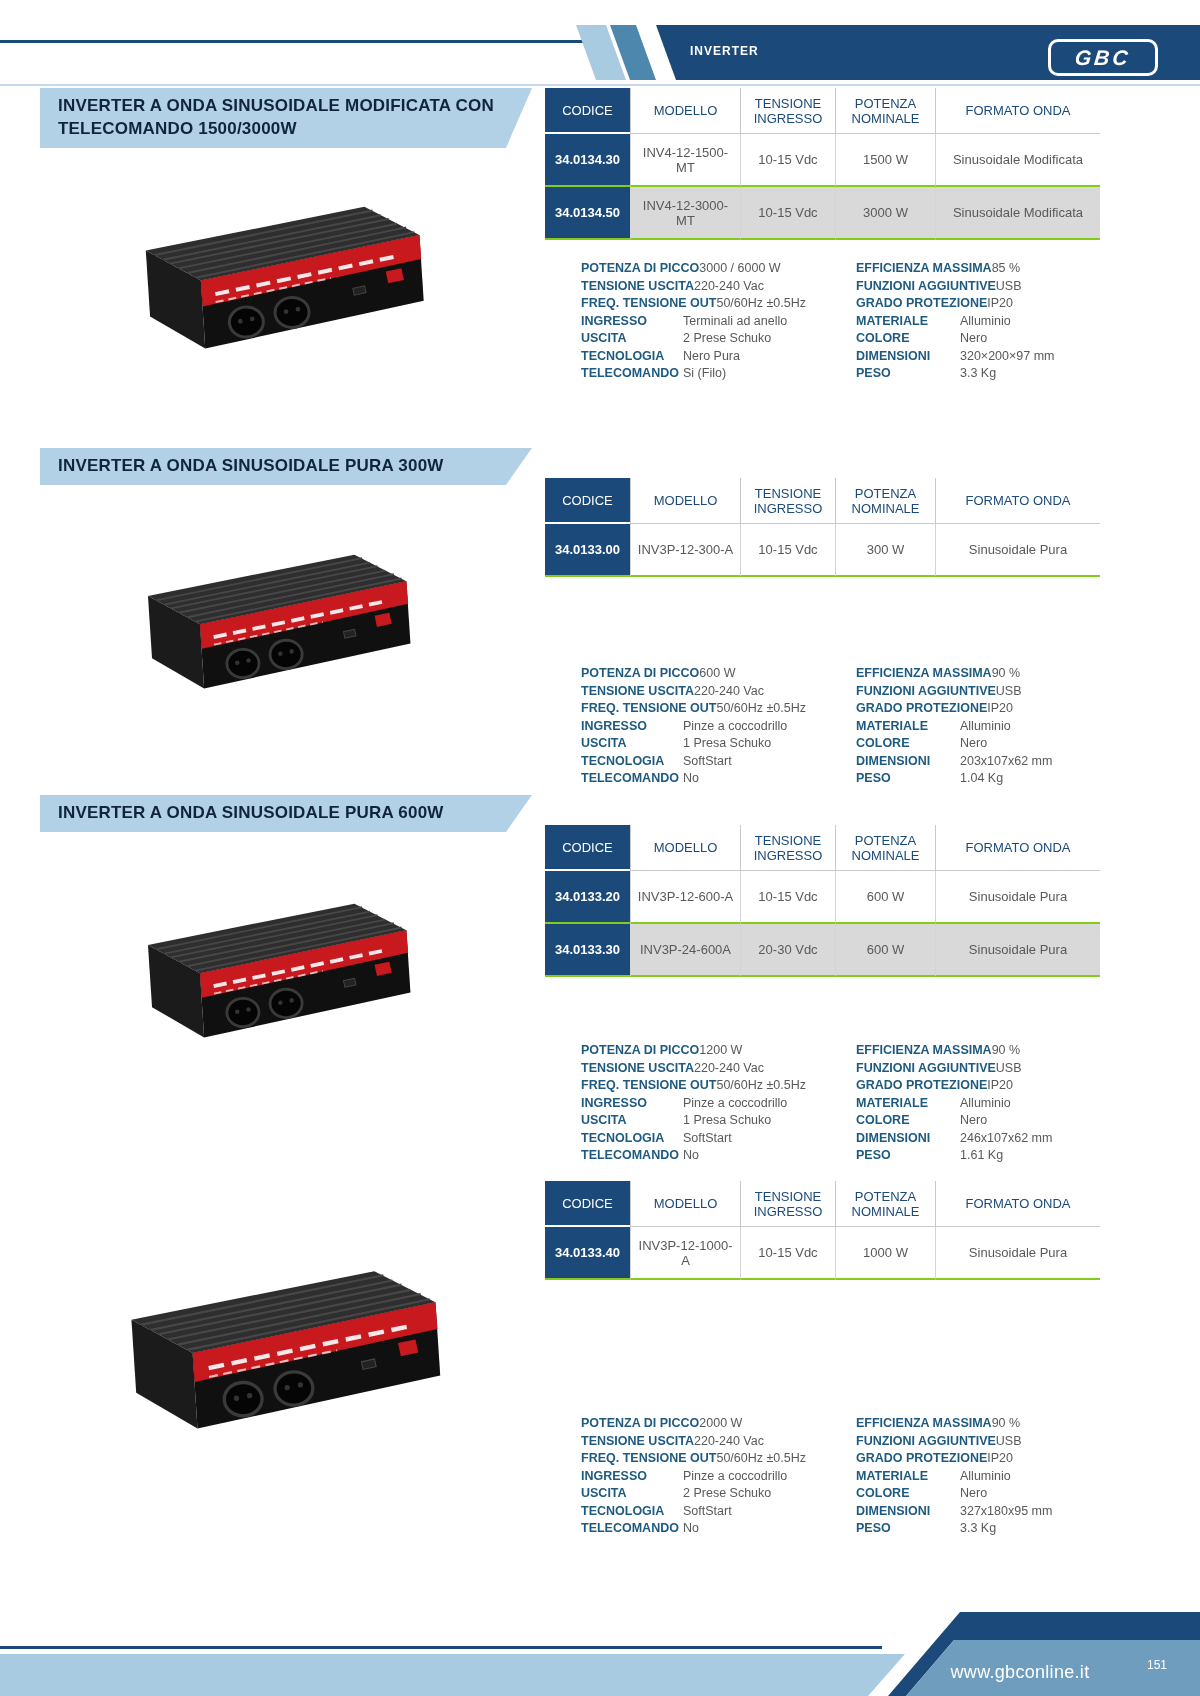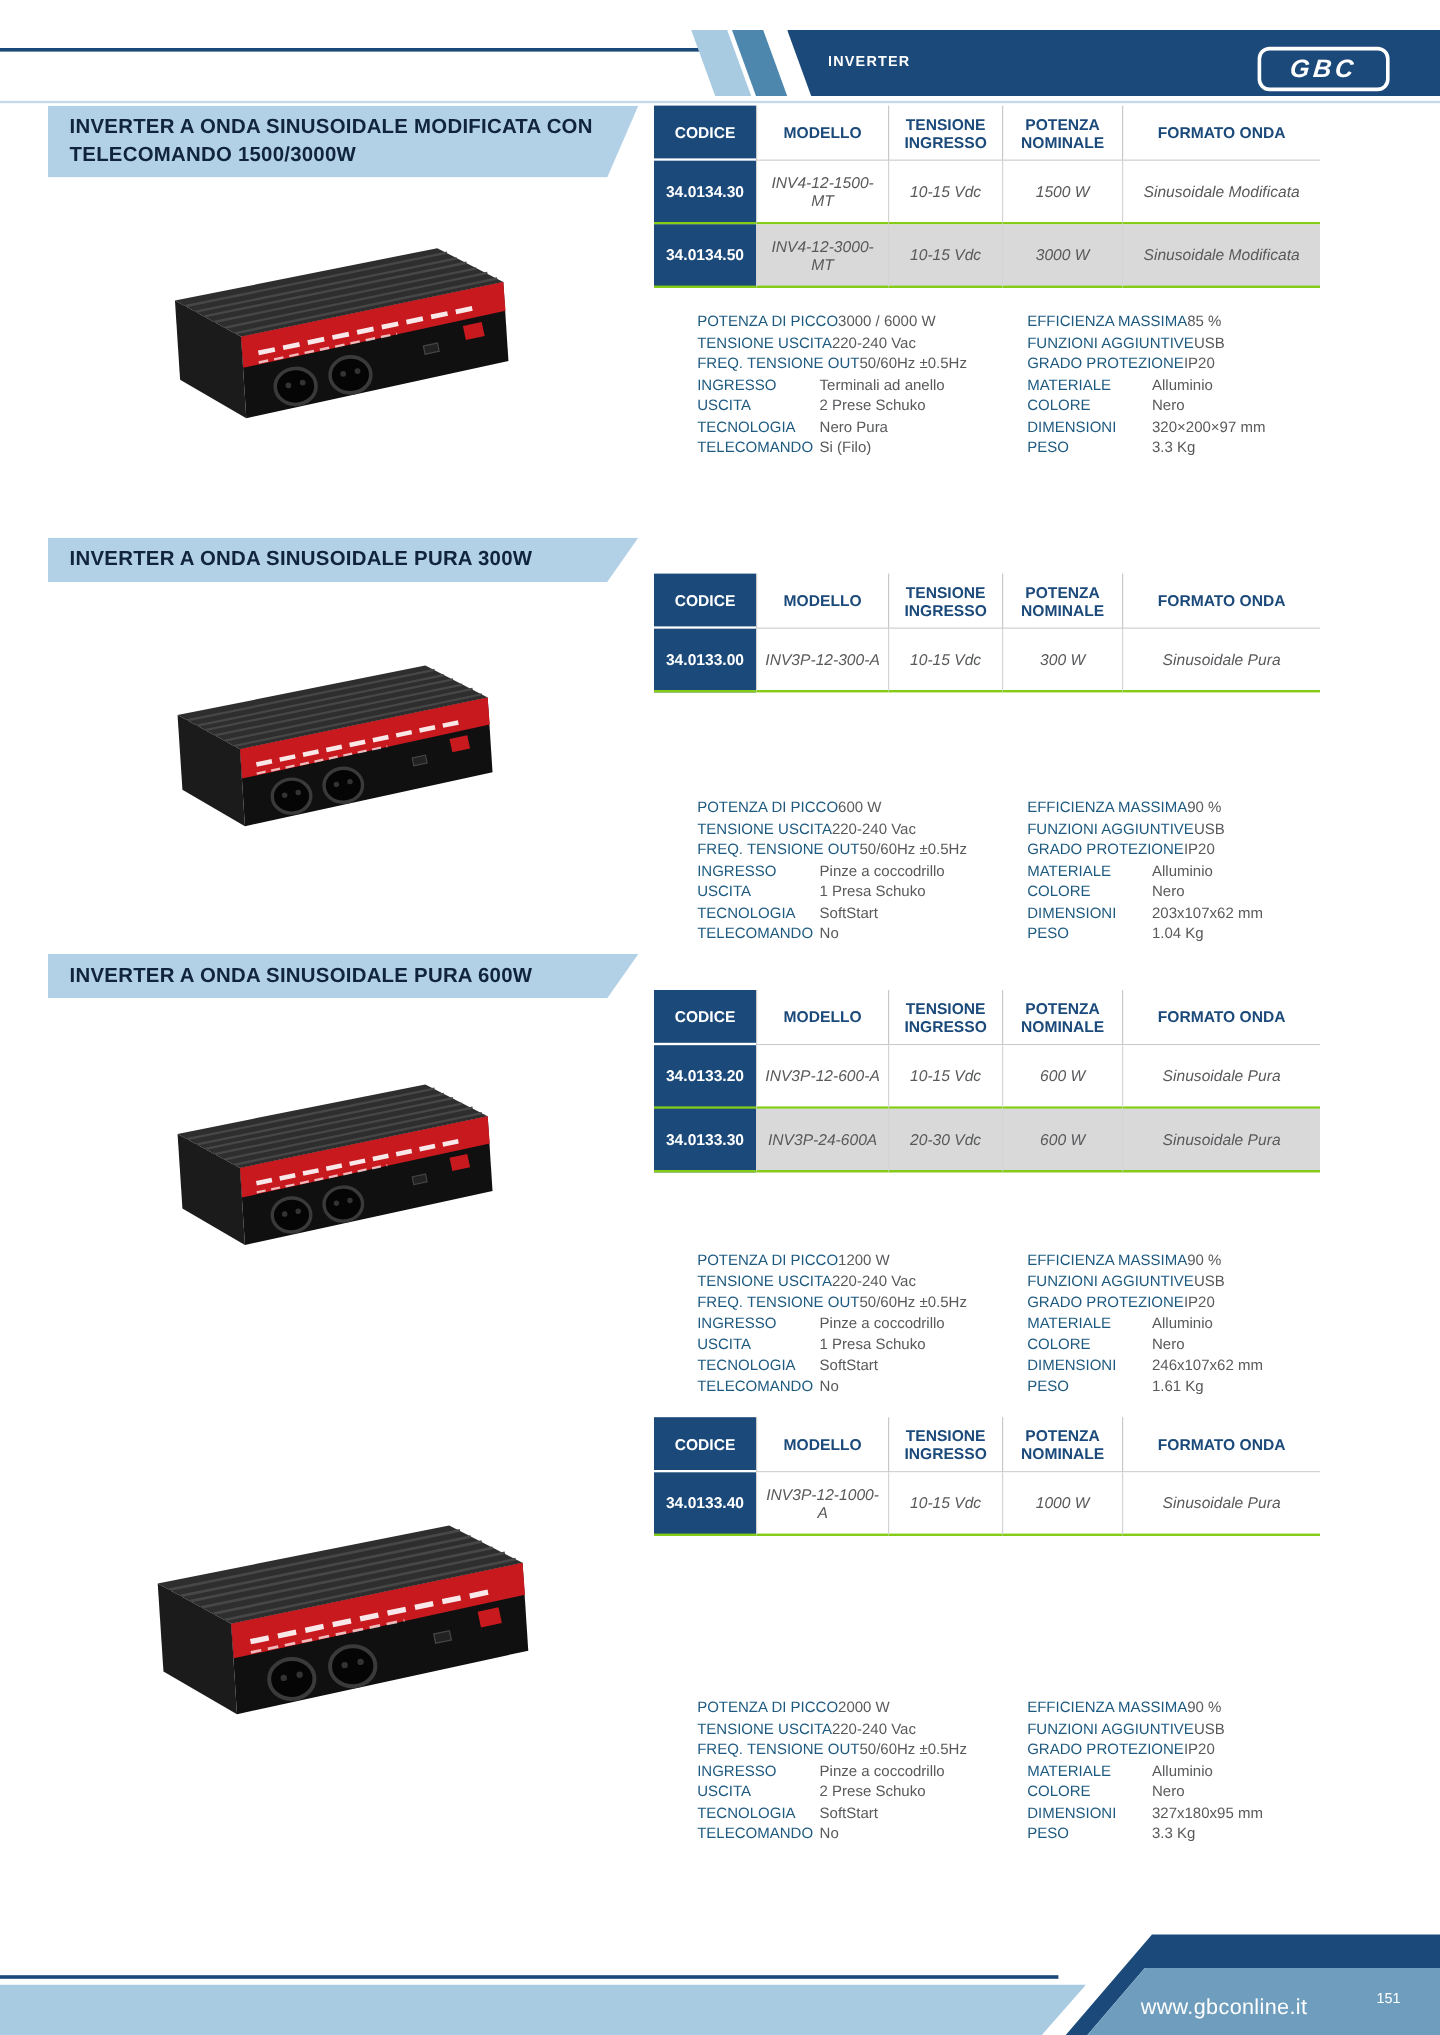--- a/index.html
+++ b/index.html
@@ -44,37 +44,37 @@
   .product-section:nth-of-type(4) .image-wrap{left:75px;top:85px;width:400px;}
   .image-wrap svg{width:100%;height:auto;display:block;}
 
   .right-col{position:absolute;left:545px;width:555px;top:0;}
   .product-section:nth-of-type(2) .right-col{top:30px;}
   .product-section:nth-of-type(3) .right-col{top:30px;}
   .product-section:nth-of-type(4) .right-col{top:38px;}
 
   table.spec-table{border-collapse:separate;border-spacing:0;width:555px;table-layout:fixed;}
   col.c1{width:85px;} col.c2{width:110px;} col.c3{width:95px;} col.c4{width:100px;} col.c5{width:165px;}
-  .spec-table th{height:46px;font-size:13px;font-weight:bold;color:var(--navy);background:#fff;text-align:center;vertical-align:middle;padding:2px 4px;border-bottom:1px solid var(--sep-gray);}
+  .spec-table th{height:46px;font-size:13px;font-weight:normal;color:var(--navy);background:#fff;text-align:center;vertical-align:middle;padding:2px 4px;border-bottom:1px solid var(--sep-gray);}
   .spec-table th + th{border-left:1px solid var(--sep-gray);}
   .spec-table th.codice{background:var(--navy);color:#fff;border-bottom:2px solid #fff;}
   .spec-table td{height:53px;font-size:13px;color:var(--text-gray);text-align:center;vertical-align:middle;padding:2px 4px;border-bottom:2px solid #84cc16;background:#fff;}
-  .spec-table td + td{border-left:1px solid #d4d4d4;font-style:italic;}
+  .spec-table td + td{border-left:1px solid #d4d4d4;}
   .spec-table td.codice{background:var(--navy);color:#fff;font-weight:bold;}
   .spec-table tr.alt td:not(.codice){background:var(--row-gray);}
 
   .specs{display:flex;}
   .product-section:nth-of-type(1) .specs{margin-top:20px;}
   .product-section:nth-of-type(2) .specs{margin-top:88px;}
   .product-section:nth-of-type(3) .specs{margin-top:65px;}
   .product-section:nth-of-type(4) .specs{margin-top:135px;}
   .specs-col{width:272px;}
   .specs-col + .specs-col{width:280px;margin-left:3px;}
   .spec-row{display:flex;line-height:17.5px;font-size:12.5px;}
-  .spec-label{flex:0 0 138px;font-weight:normal;color:var(--label-blue);white-space:nowrap;padding-left:36px;}
+  .spec-label{flex:0 0 138px;font-weight:bold;color:var(--label-blue);white-space:nowrap;padding-left:36px;}
   .specs-col + .specs-col .spec-label{flex-basis:140px;}
   .spec-value{color:var(--text-gray);white-space:nowrap;}
 
   
   .footer-art{position:absolute;left:0;top:1560px;width:1200px;height:136px;}
   .footer-website{position:absolute;left:930px;top:1662px;width:180px;text-align:center;color:#fff;font-size:18px;letter-spacing:.3px;}
   .footer-page{position:absolute;left:1132px;top:1658px;width:50px;text-align:center;color:#fff;font-size:12px;}
 </style>
 </head>
 <body>

